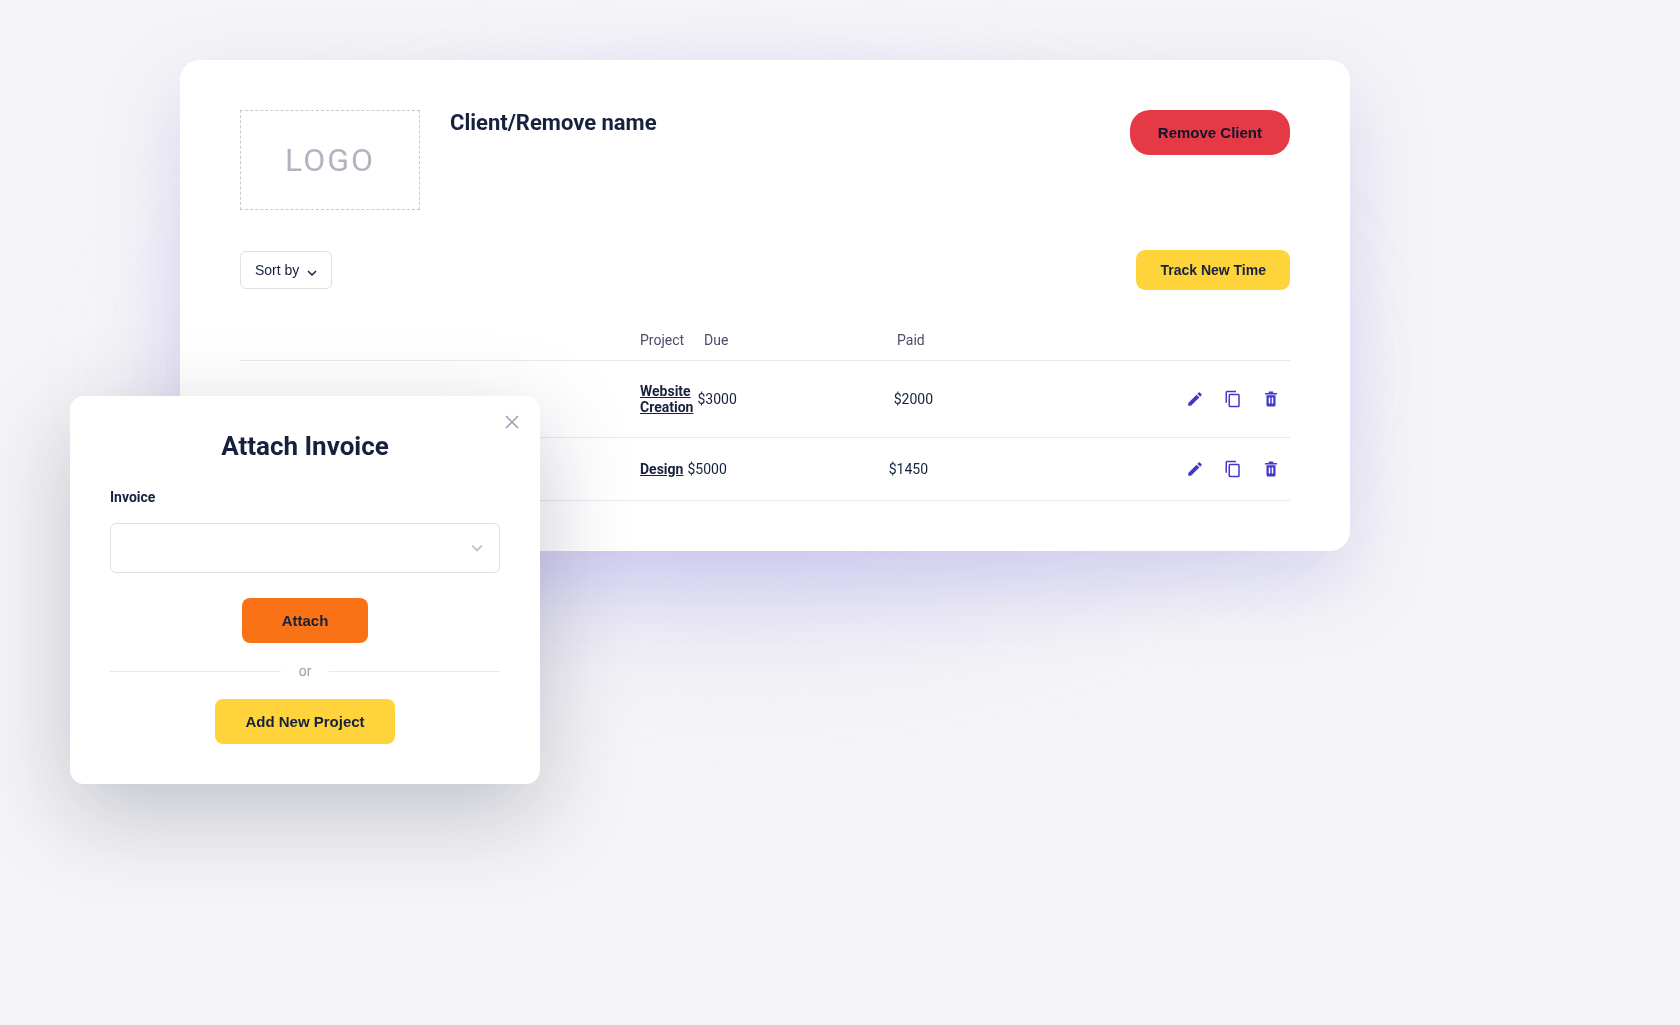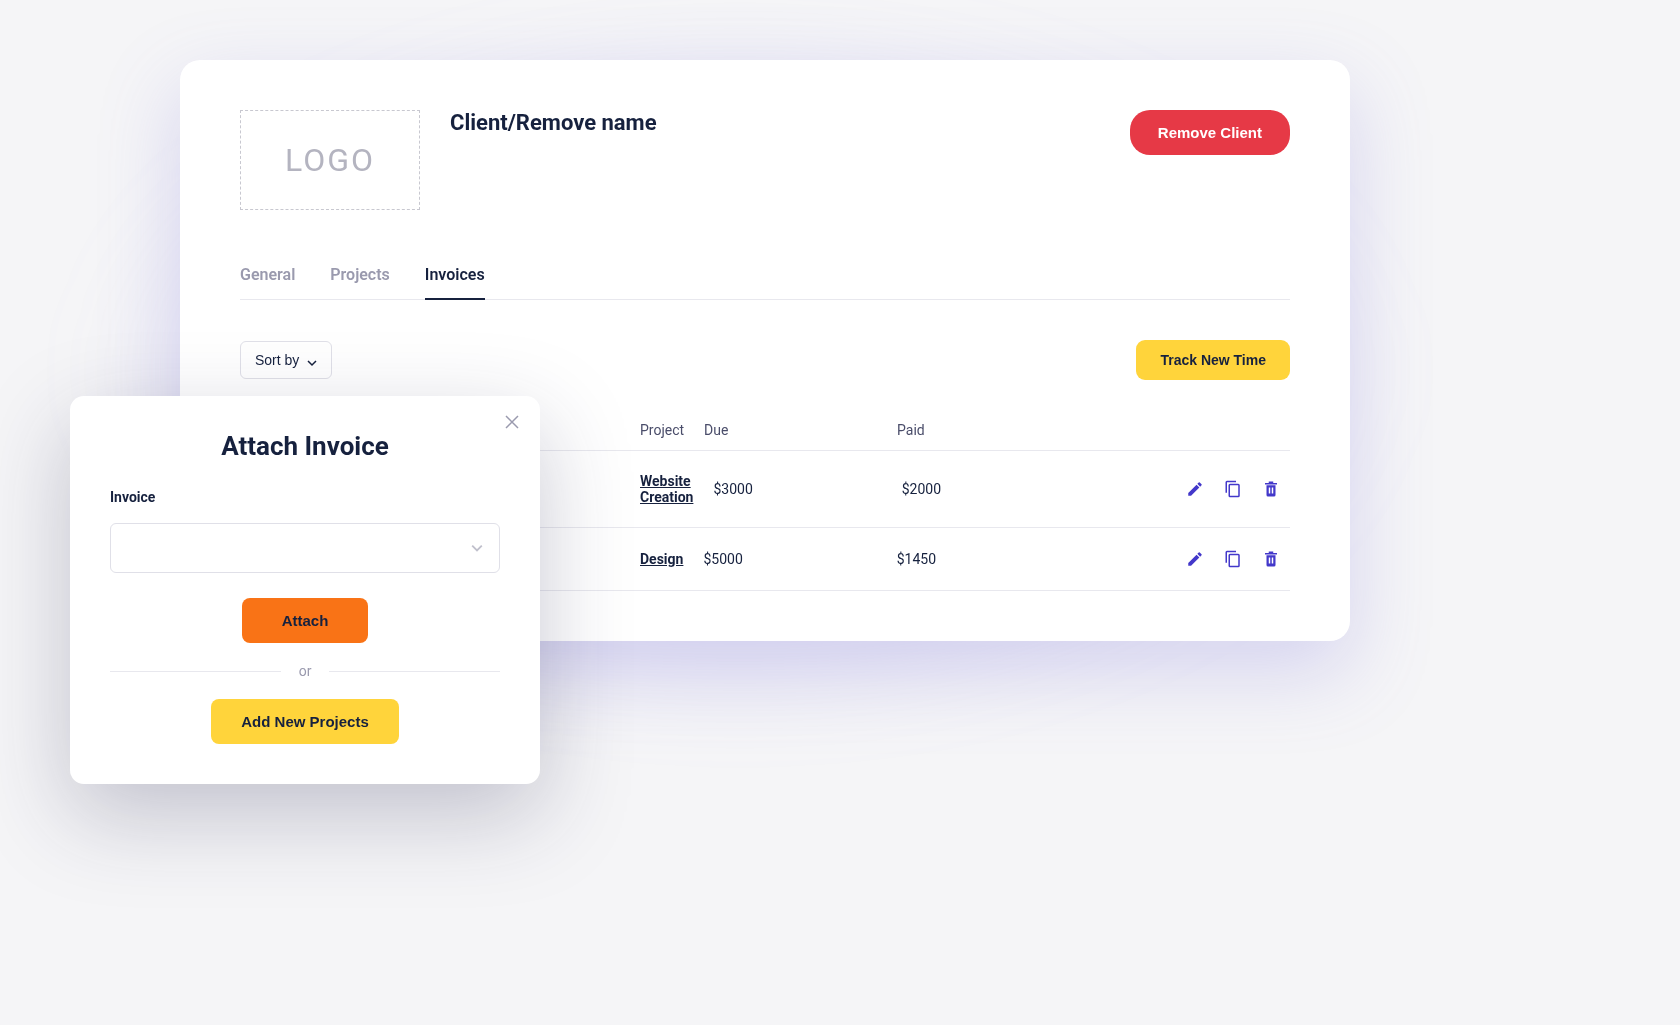--- a/index.html
+++ b/index.html
@@ -54,21 +54,21 @@
       color: #16213e;
       margin-bottom: 12px;
     }
     .contact-line {
       font-size: 14px;
       color: #3a3d5c;
       margin-bottom: 8px;
     }
     .remove-btn {
       background: #e63946;
-      color: #ffffff;
+      color: #0f172a;
       border: none;
       border-radius: 20px;
       padding: 14px 28px;
       font-size: 15px;
       font-weight: 600;
       cursor: pointer;
     }
     .tabs {
       display: flex;
       gap: 35px;
@@ -131,21 +131,21 @@
       color: #4a4d6a;
       font-weight: 400;
     }
     .th:first-child { padding-left: 400px; }
     .trow {
       display: grid;
       grid-template-columns: 1.5fr 1fr 1fr 200px;
       padding: 22px 0;
       border-bottom: 1px solid #e8e8ee;
       align-items: center;
-      gap: 20px;
+      gap: 4px;
     }
     .project-link {
       font-size: 14px;
       font-weight: 700;
       color: #16213e;
       text-decoration: underline;
       padding-left: 400px;
       cursor: pointer;
     }
     .money {
@@ -264,25 +264,20 @@
 
 <div class="card">
   <div class="header-row">
     <div class="logo-box">LOGO</div>
     <div class="header-info">
       <div class="company-name">Client/Remove name</div>
     </div>
     <button class="remove-btn">Remove Client</button>
   </div>
 
-  <div class="tabs">
-    <div class="tab">General</div>
-    <div class="tab">Projects</div>
-    <div class="tab active">Invoices</div>
-  </div>
 
   <div class="toolbar">
     <button class="sort-btn">
       <span>Sort by</span>
       <span class="chev">
         <svg viewBox="0 0 10 10" width="10" height="10">
             <path d="M1 3 L5 7 L9 3" fill="none" stroke="#16213e" stroke-width="1.5"></path>
           </svg>
       </span>
     </button>
@@ -357,14 +352,14 @@
     <span>
       <svg viewBox="0 0 10 10" width="12" height="12">
           <path d="M1 3 L5 7 L9 3" fill="none" stroke="#c0c0cc" stroke-width="1.5"></path>
         </svg>
     </span>
   </div>
   <button class="modal-attach">Attach</button>
   <div class="or-divider">
     <span>or</span>
   </div>
-  <button class="add-invoice-btn">Add New Projects</button>
+  <button class="add-invoice-btn">Add New Project</button>
 </div>
 
 </body></html>

